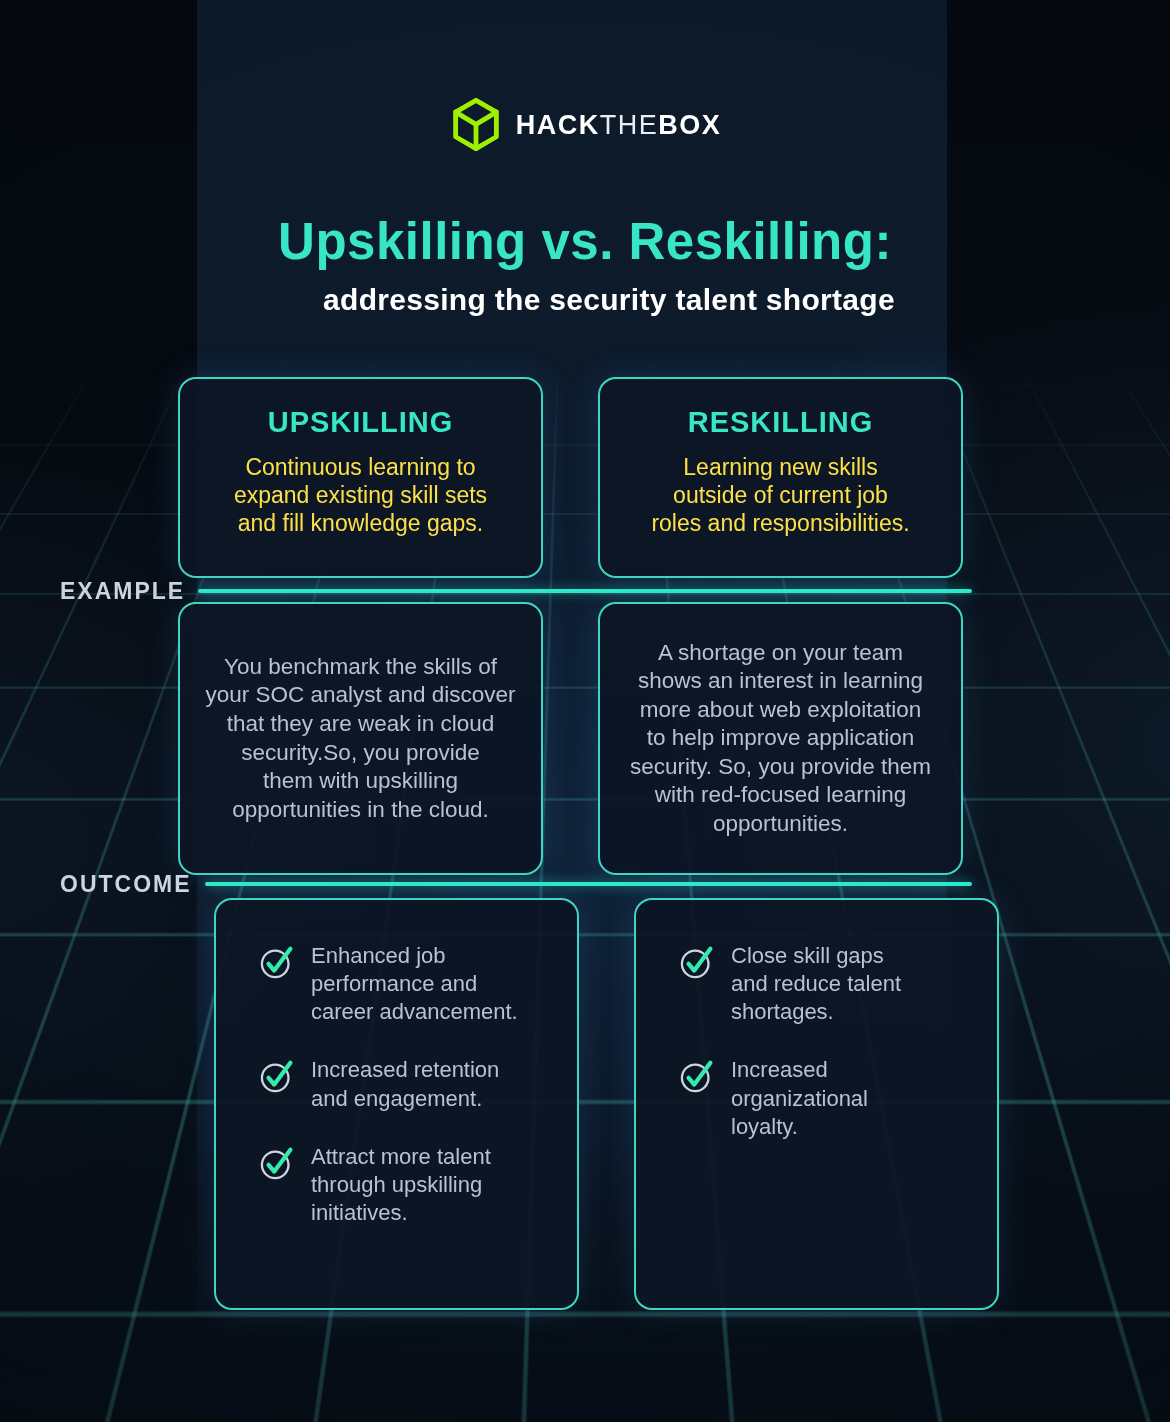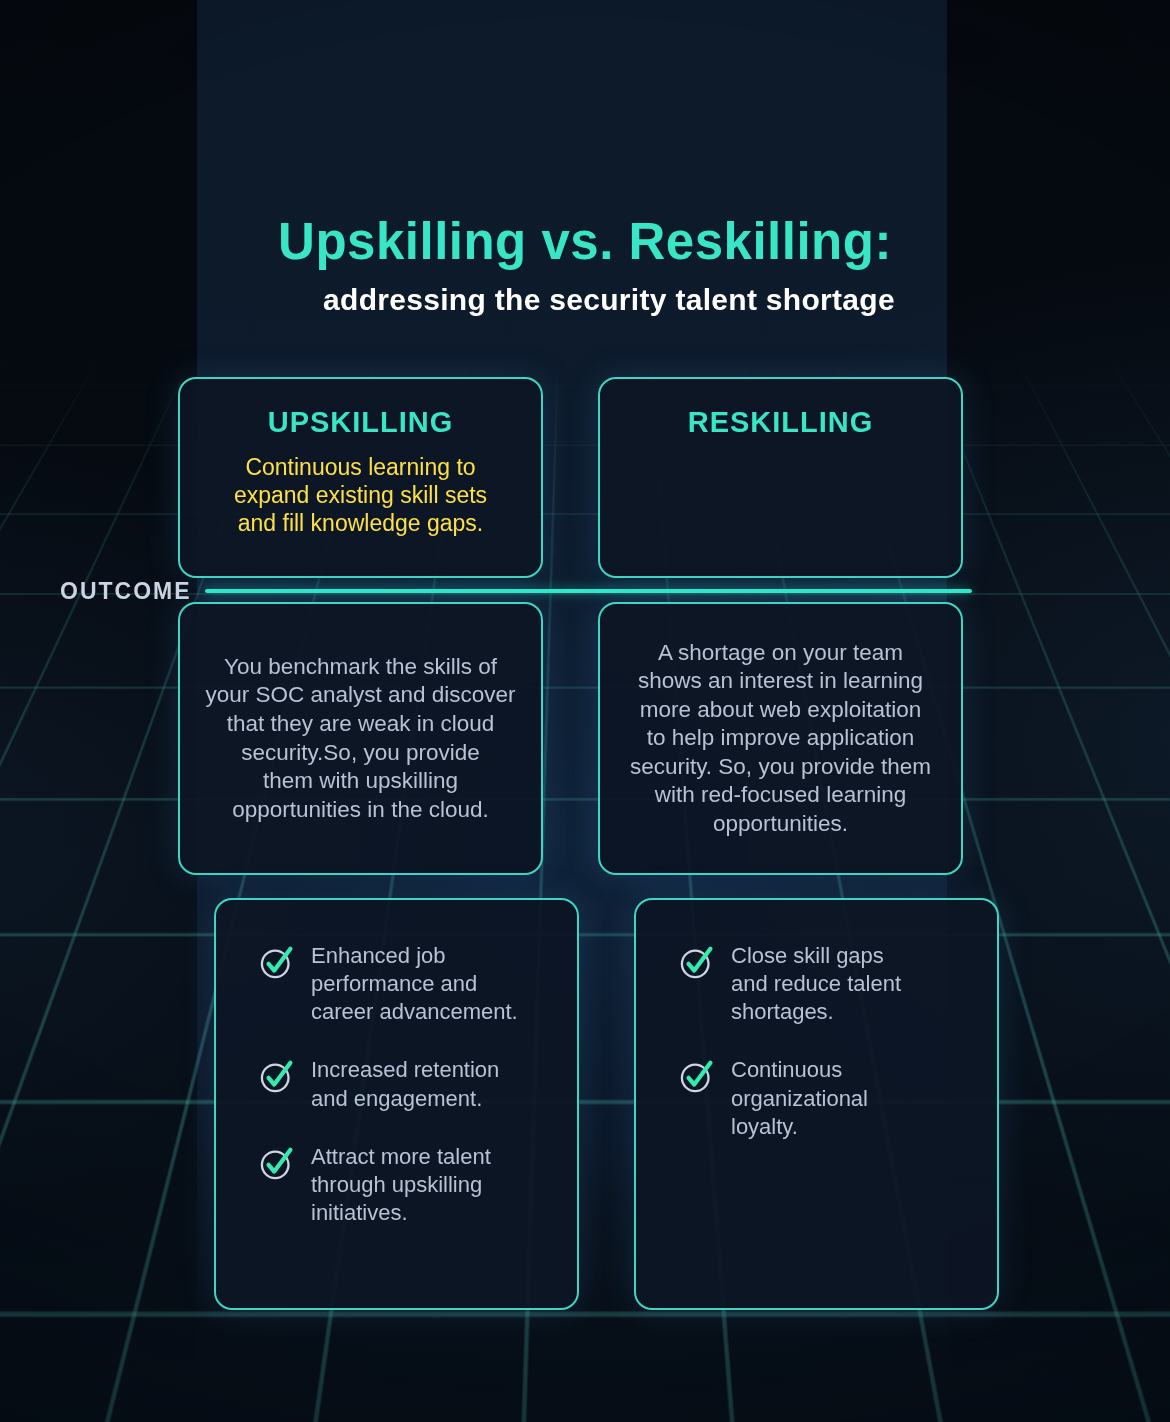--- a/index.html
+++ b/index.html
@@ -100,36 +100,51 @@
 <body>
 
 <div class="canvas">
 
   <div class="center-band"></div>
   <div class="sheen"></div>
   <div class="grid"></div>
   <div class="halo"></div>
   <div class="vignette"></div>
 
+  <div class="logo">
+    <span>
+      <svg width="54" height="59" viewBox="0 0 100 110" fill="none">
+        <g stroke="#9FEF00" stroke-width="9" stroke-linejoin="round" stroke-linecap="round">
+          <polygon points="50,8 88,30 88,76 50,98 12,76 12,30"></polygon>
+          <polyline points="12,30 50,53 88,30"></polyline>
+          <line x1="50" y1="53" x2="50" y2="98"></line>
+        </g>
+      </svg>
+    </span>
+    <span class="logo-text"><span>HACK</span><span class="thin">THE</span><span>BOX</span></span>
+  </div>
 
   <h1 class="title">Upskilling vs. Reskilling:</h1>
   <h2 class="subtitle">addressing the security talent shortage</h2>
 
   <div class="card def left">
     <h3>UPSKILLING</h3>
     <p class="def-text">Continuous learning to
 expand existing skill sets
 and fill knowledge gaps.</p>
   </div>
   <div class="card def right">
     <h3>RESKILLING</h3>
+    <p class="def-text">Learning new skills
+outside of current job
+roles and responsibilities.</p>
   </div>
 
   <div class="section-row example">
-    <span class="side-label">OUTCOME</span>
+    <span class="side-label">EXAMPLE</span>
     <span class="rule"></span>
   </div>
 
   <div class="card ex left">
     <p class="ex-text">You benchmark the skills of
 your SOC analyst and discover
 that they are weak in cloud
 security.So, you provide
 them with upskilling
 opportunities in the cloud.</p>
@@ -137,20 +152,24 @@
   <div class="card ex right">
     <p class="ex-text">A shortage on your team
 shows an interest in learning
 more about web exploitation
 to help improve application
 security. So, you provide them
 with red-focused learning
 opportunities.</p>
   </div>
 
+  <div class="section-row outcome">
+    <span class="side-label">OUTCOME</span>
+    <span class="rule"></span>
+  </div>
 
   <div class="card out left">
     <div class="out-item">
       <svg class="check" viewBox="0 0 40 40" fill="none">
         <circle cx="16" cy="23" r="14" stroke="#CDD5E2" stroke-width="2.4"></circle>
         <path d="M9 23 L15 30 L32 7" stroke="#35EAAD" stroke-width="4.5" stroke-linecap="round" stroke-linejoin="round"></path>
       </svg>
       <p>Enhanced job
 performance and
 career advancement.</p>
@@ -182,19 +201,19 @@
       </svg>
       <p>Close skill gaps
 and reduce talent
 shortages.</p>
     </div>
     <div class="out-item">
       <svg class="check" viewBox="0 0 40 40" fill="none">
         <circle cx="16" cy="23" r="14" stroke="#CDD5E2" stroke-width="2.4"></circle>
         <path d="M9 23 L15 30 L32 7" stroke="#35EAAD" stroke-width="4.5" stroke-linecap="round" stroke-linejoin="round"></path>
       </svg>
-      <p>Continuous
+      <p>Increased
 organizational
 loyalty.</p>
     </div>
   </div>
 
 </div>
 
 </body></html>

